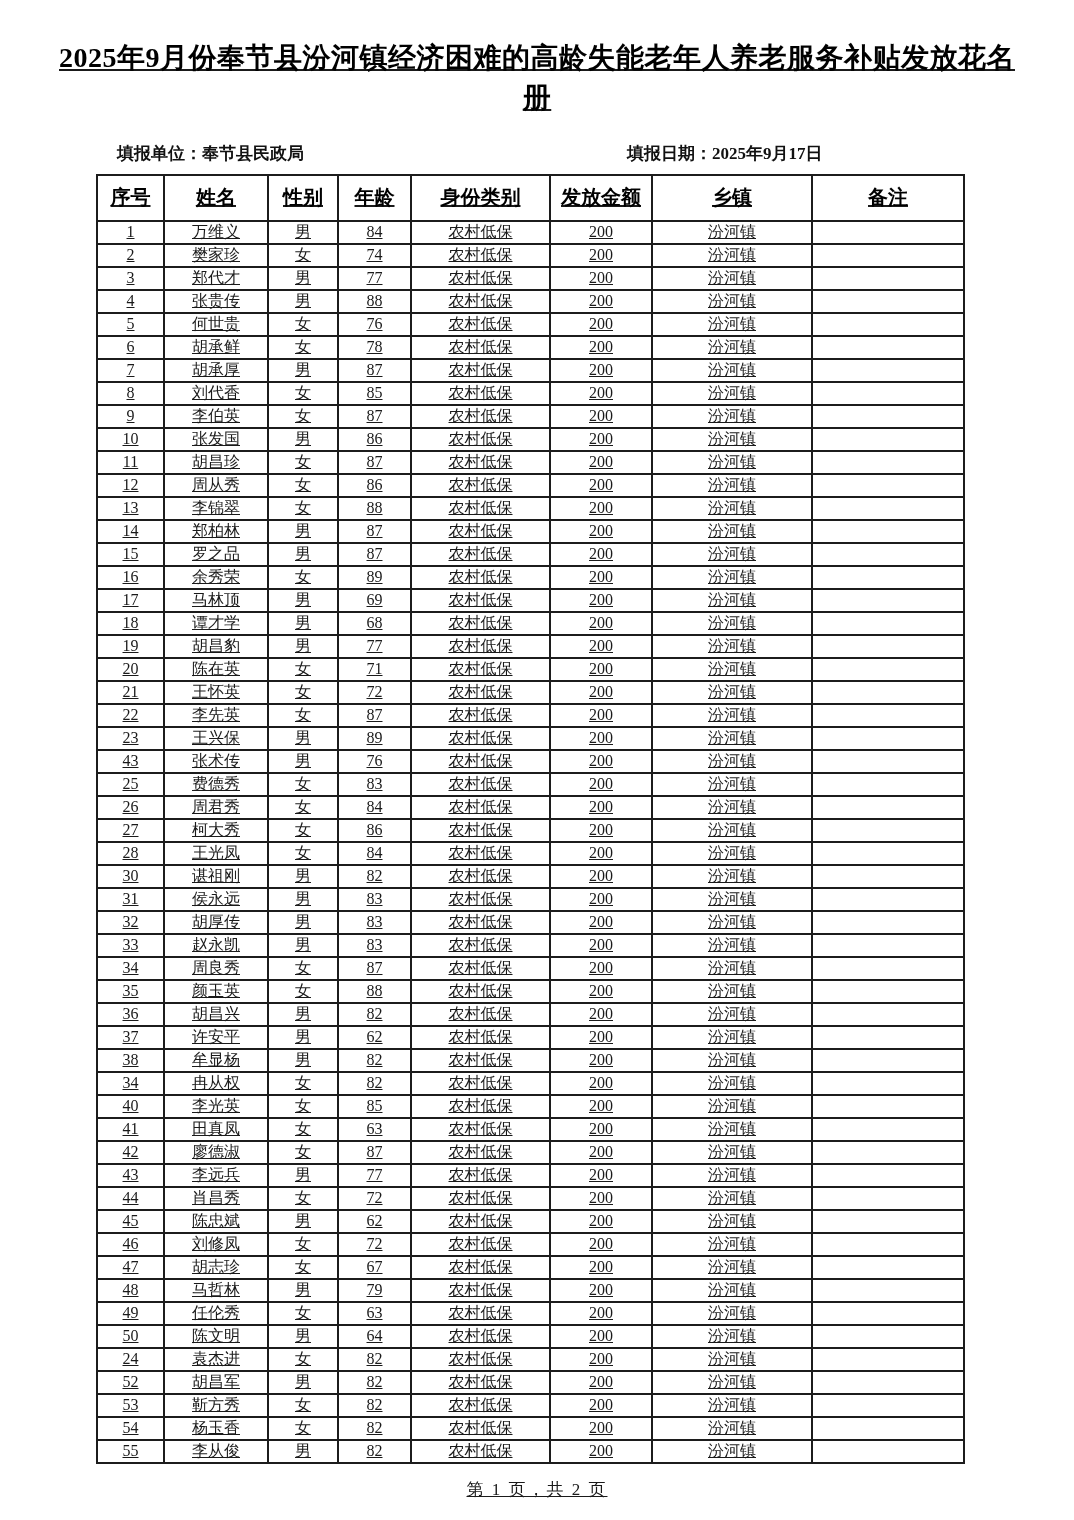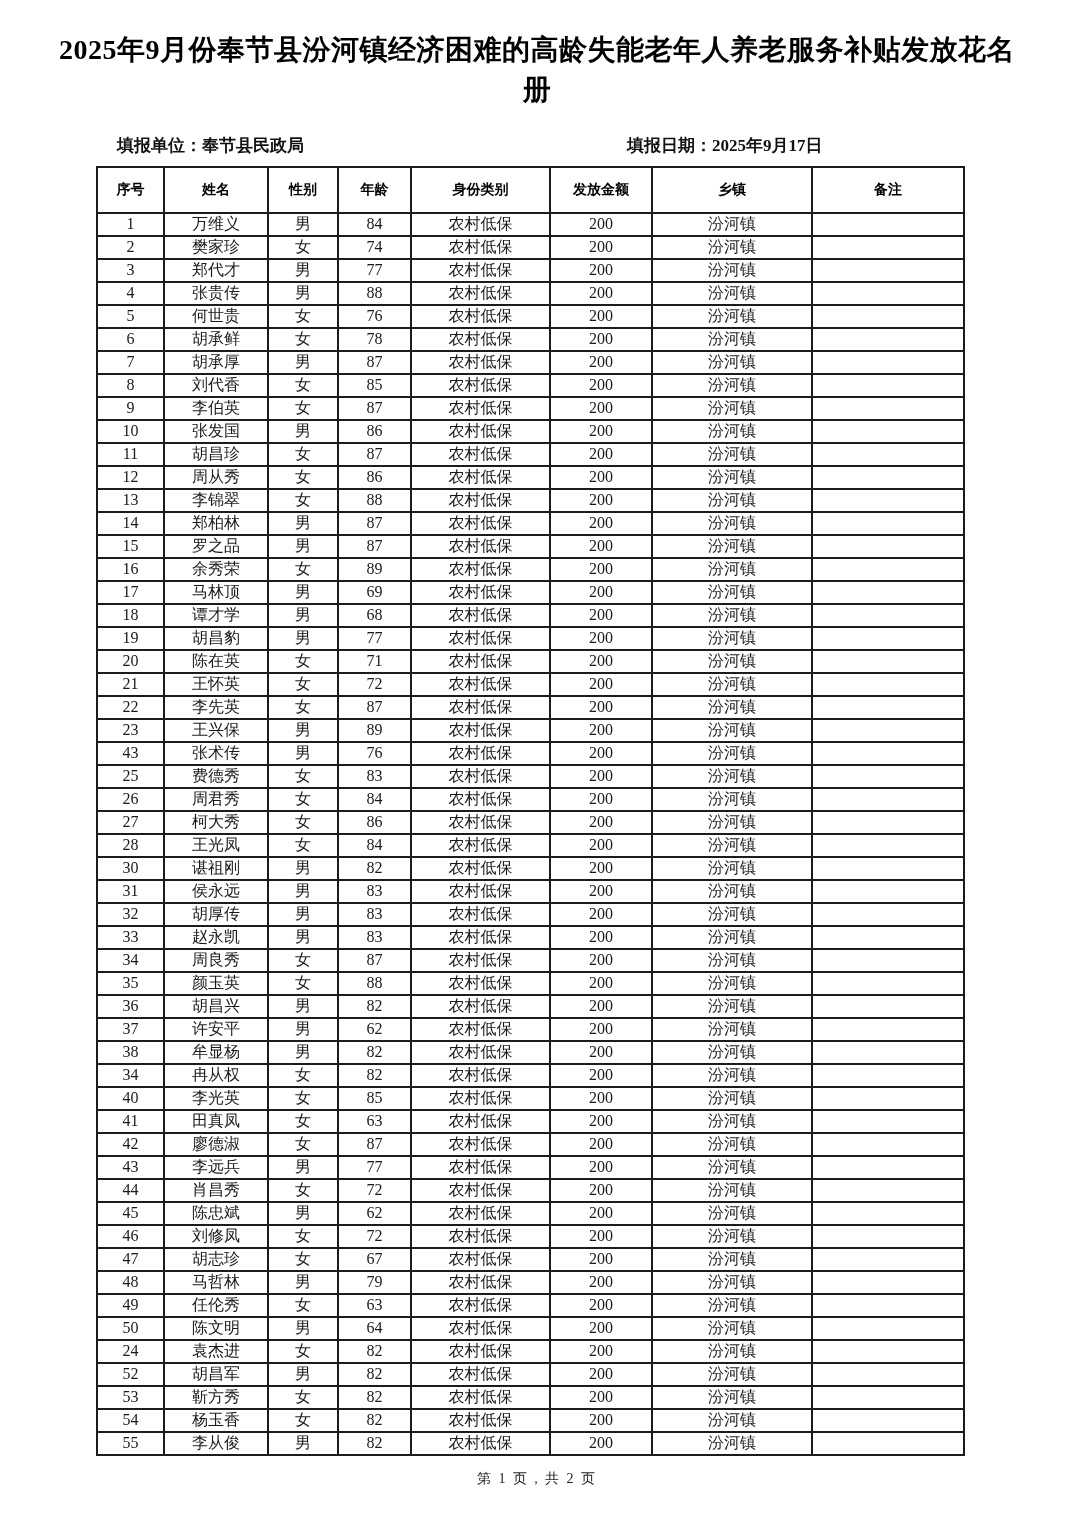--- a/index.html
+++ b/index.html
@@ -8,21 +8,22 @@
     width: 1074px;
     height: 1520px;
     font-family: "Liberation Serif", "DejaVu Serif", serif;
     color: #1a1a1a;
     position: relative;
     overflow: hidden;
   }
   .page {
     width: 1074px;
     height: 1336px;
-    padding-top: 30px;
+    padding-top: 38px;
+    text-decoration: underline;
   }
   .doc-title {
     width: 980px;
     margin: 0 auto;
     text-align: center;
     font-size: 28px;
     font-weight: bold;
     line-height: 1.42;
     color: #000000;
     letter-spacing: 0.5px;
@@ -46,21 +47,21 @@
   }
   table.roster th, table.roster td {
     border: 2px solid #1c1c1c;
     text-align: center;
     vertical-align: middle;
     overflow: hidden;
     white-space: nowrap;
   }
   table.roster th {
     height: 46px;
-    font-size: 14px;
+    font-size: 20px;
     font-weight: bold;
     color: #000000;
   }
   table.roster td {
     height: 20px;
     font-size: 16px;
     font-weight: normal;
     padding: 0 2px;
     color: #1a1a1a;
   }
@@ -68,21 +69,21 @@
   col.c-name   { width: 104px; }
   col.c-gender { width: 70px; }
   col.c-age    { width: 73px; }
   col.c-ident  { width: 139px; }
   col.c-amount { width: 102px; }
   col.c-town   { width: 160px; }
   col.c-remark { width: 152px; }
   .page-footer {
     margin-top: 14px;
     text-align: center;
-    font-size: 14px;
+    font-size: 17px;
     color: #1a1a1a;
     letter-spacing: 2px;
   }
 </style>
 </head>
 <body>
 
 <div class="page">
 
   <div class="doc-title">2025年9月份奉节县汾河镇经济困难的高龄失能老年人养老服务补贴发放花名册</div>

